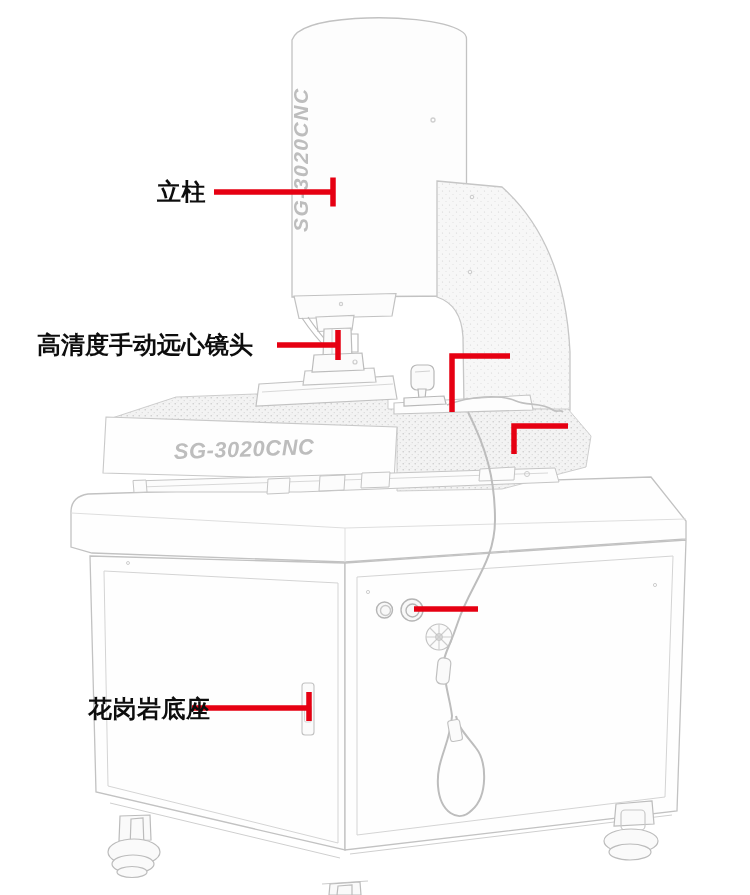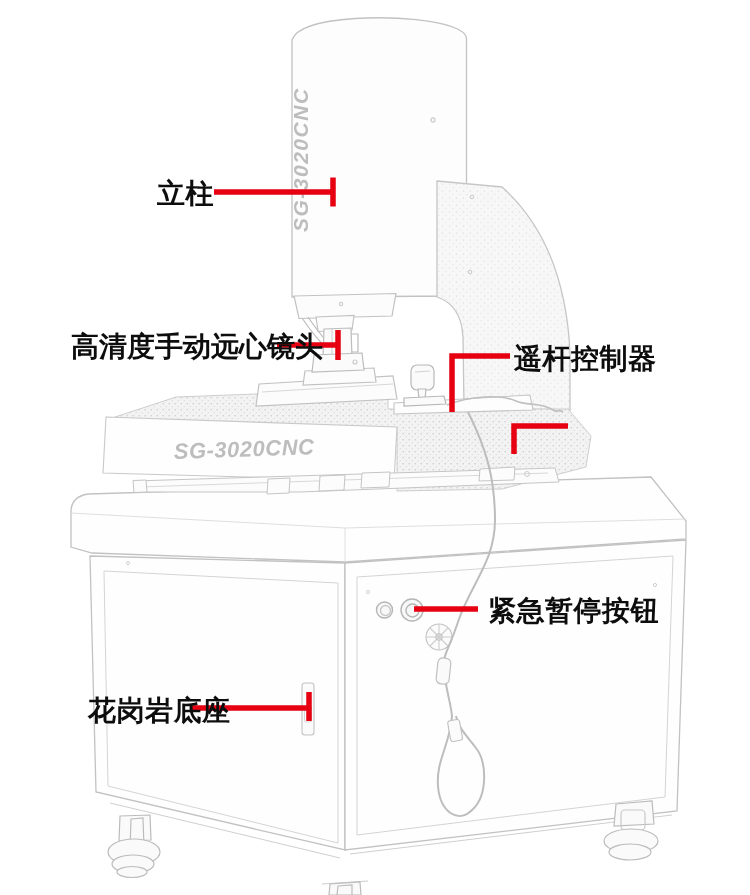--- a/index.html
+++ b/index.html
@@ -1,21 +1,21 @@
 <!DOCTYPE html>
 <html><head>
 <meta charset="utf-8">
 <style>
   html,body{margin:0;padding:0;background:#ffffff;}
   #stage{position:relative;width:750px;height:895px;background:#ffffff;overflow:hidden;
          font-family:"Liberation Sans","DejaVu Sans",sans-serif;}
   #machine-svg{position:absolute;left:0;top:0;}
-  .callout{position:absolute;font-weight:700;font-size:28px;line-height:1.05;
+  .callout{position:absolute;font-weight:700;font-size:24px;line-height:1.05;
            color:#0d0d0d;white-space:nowrap;letter-spacing:0.5px;}
-  .callout.tight{letter-spacing:0px;margin-left:34px;}
+  .callout.tight{letter-spacing:0px;}
 </style>
 </head>
 <body>
 
 <div id="stage">
 
   <svg id="machine-svg" width="750" height="895" viewBox="0 0 750 895">
     <defs>
       <pattern id="speckA" width="7" height="7" patternUnits="userSpaceOnUse">
         <rect width="7" height="7" fill="#f7f7f7"></rect>
@@ -171,16 +171,14 @@
           <path d="M414,609 L478,609"></path>
         </g>
       <g>
           <path d="M192,708 L309,708 M309,692 L309,721"></path>
         </g>
     </g>
   </svg>
 
   <div class="callout" style="left:157px;top:179px;">立柱</div>
   <div class="callout tight" style="left:37px;top:332px;">高清度手动远心镜头</div>
-  <div class="callout" style="left:514px;top:344px;">遥杆控制器</div>
-  <div class="callout" style="left:488px;top:596px;">紧急暂停按钮</div>
   <div class="callout" style="left:88px;top:696px;">花岗岩底座</div>
 </div>
 
 </body></html>

